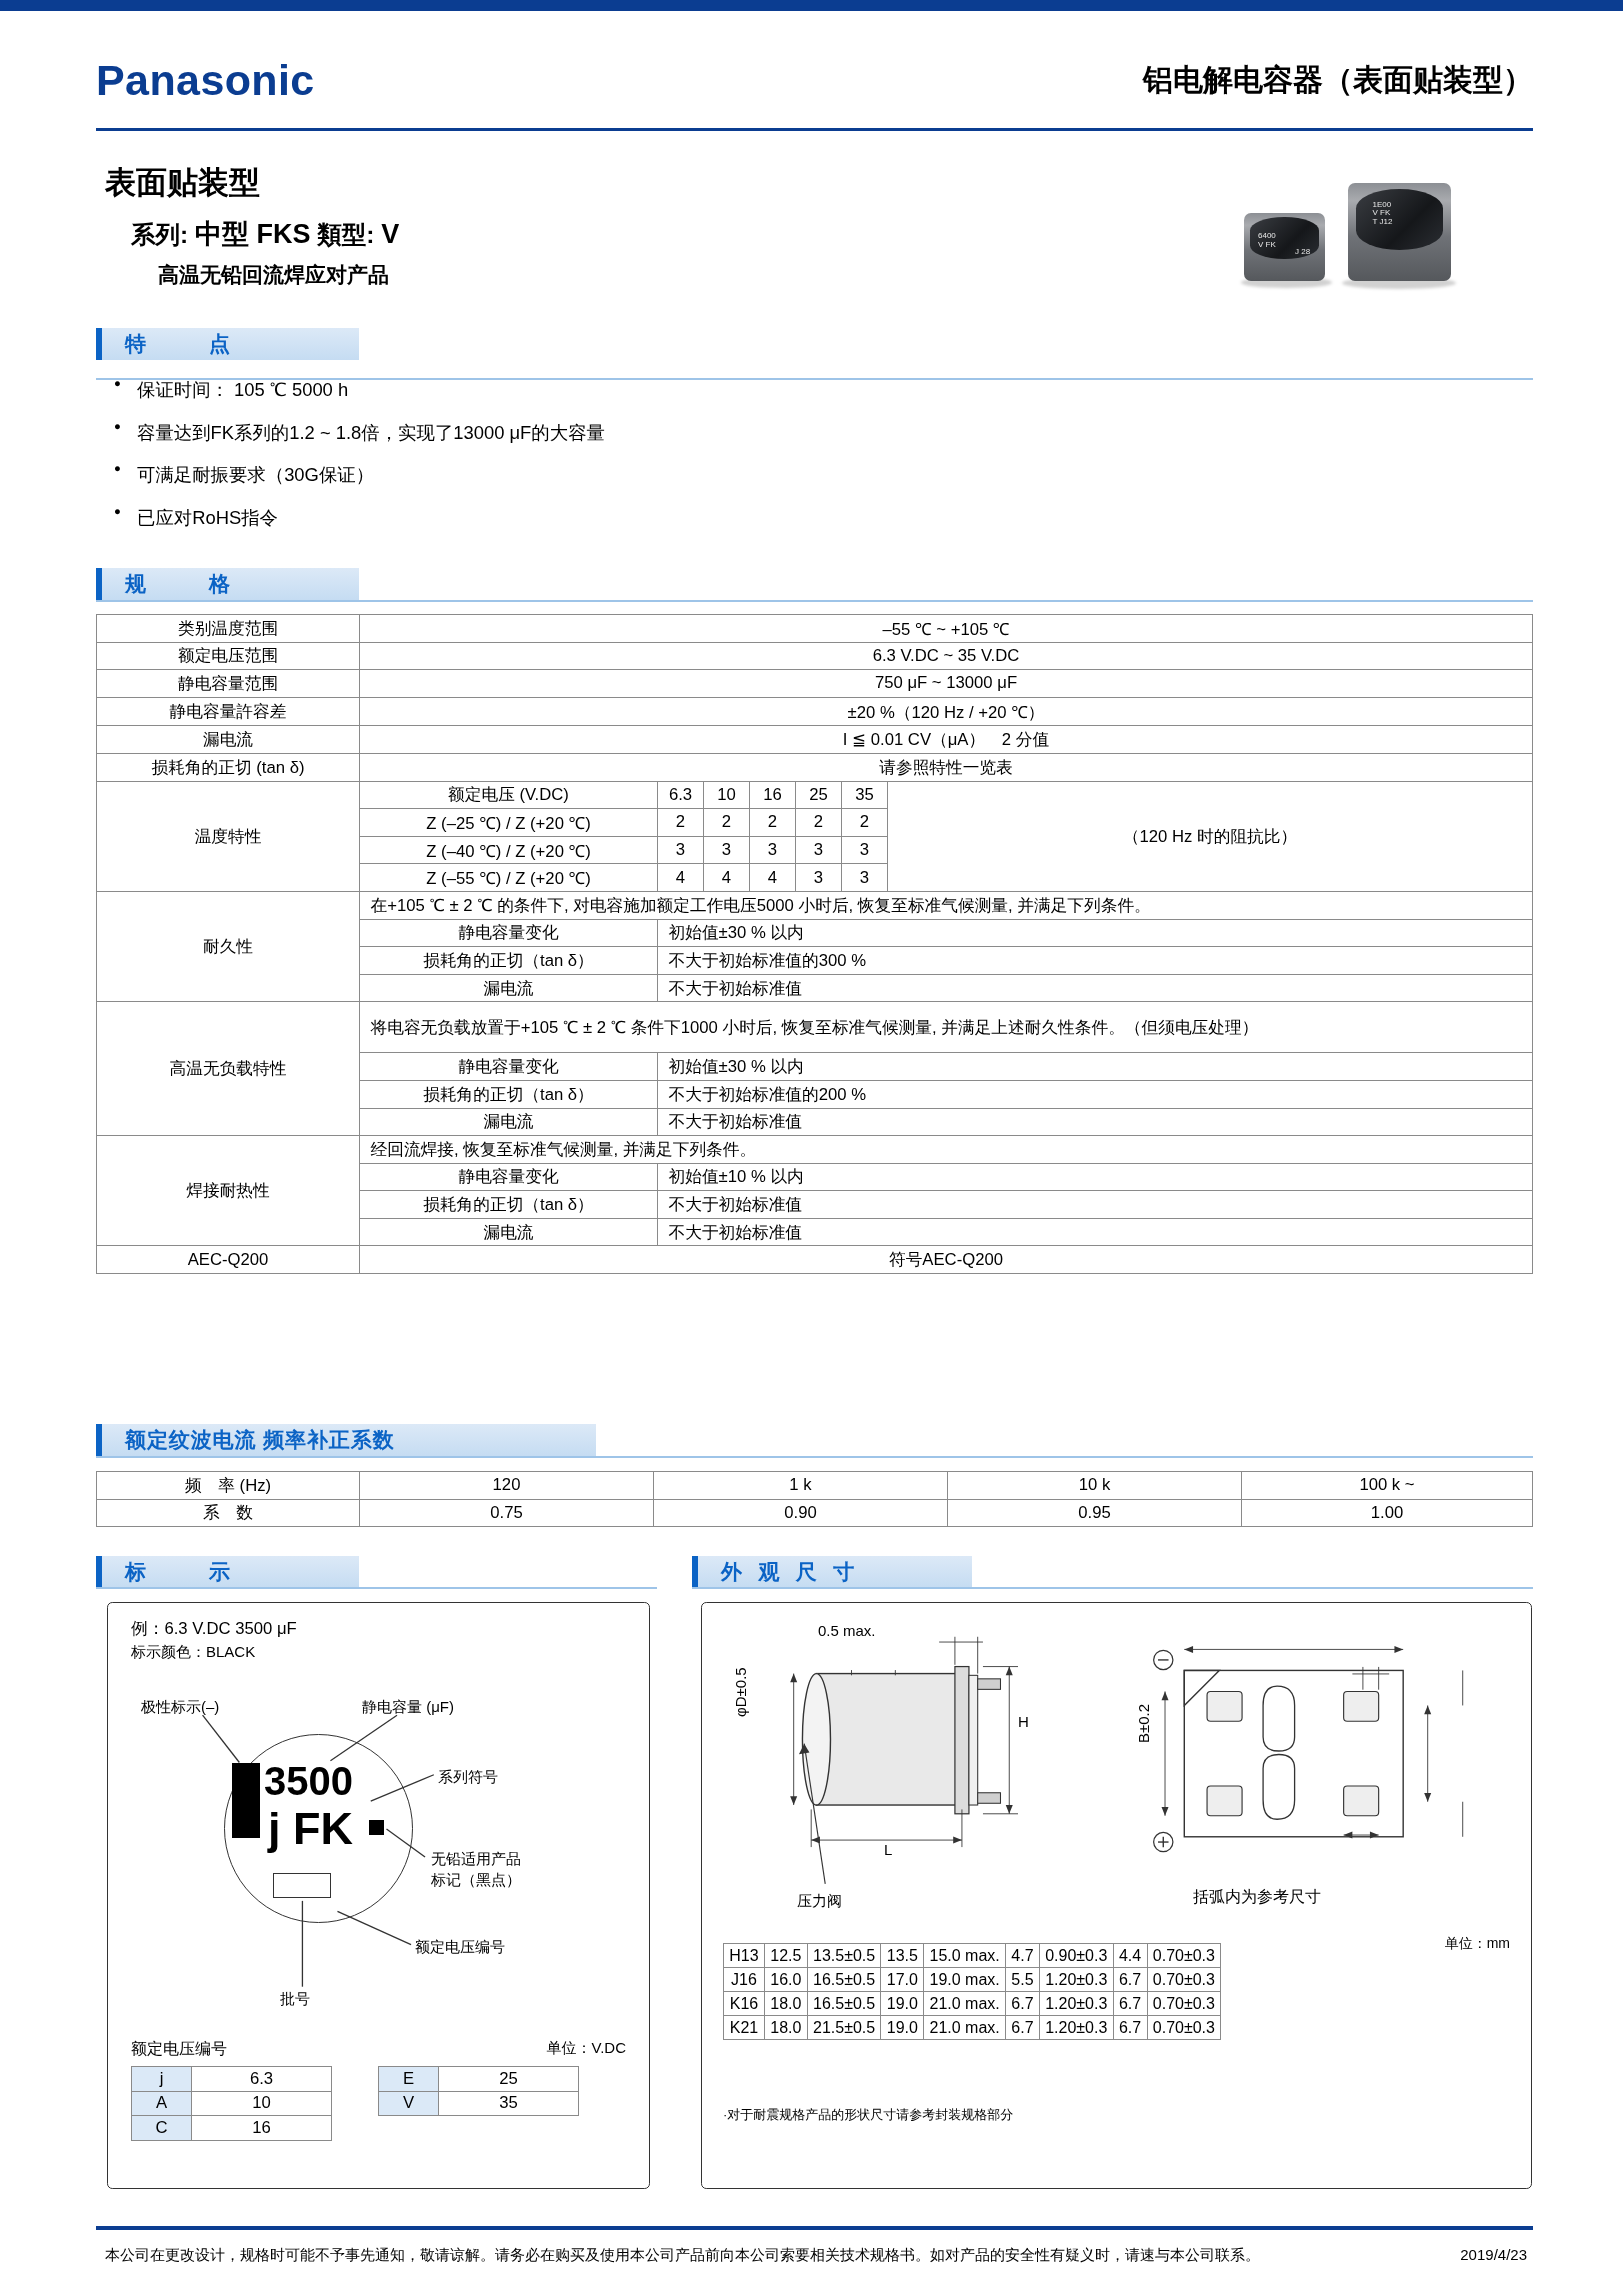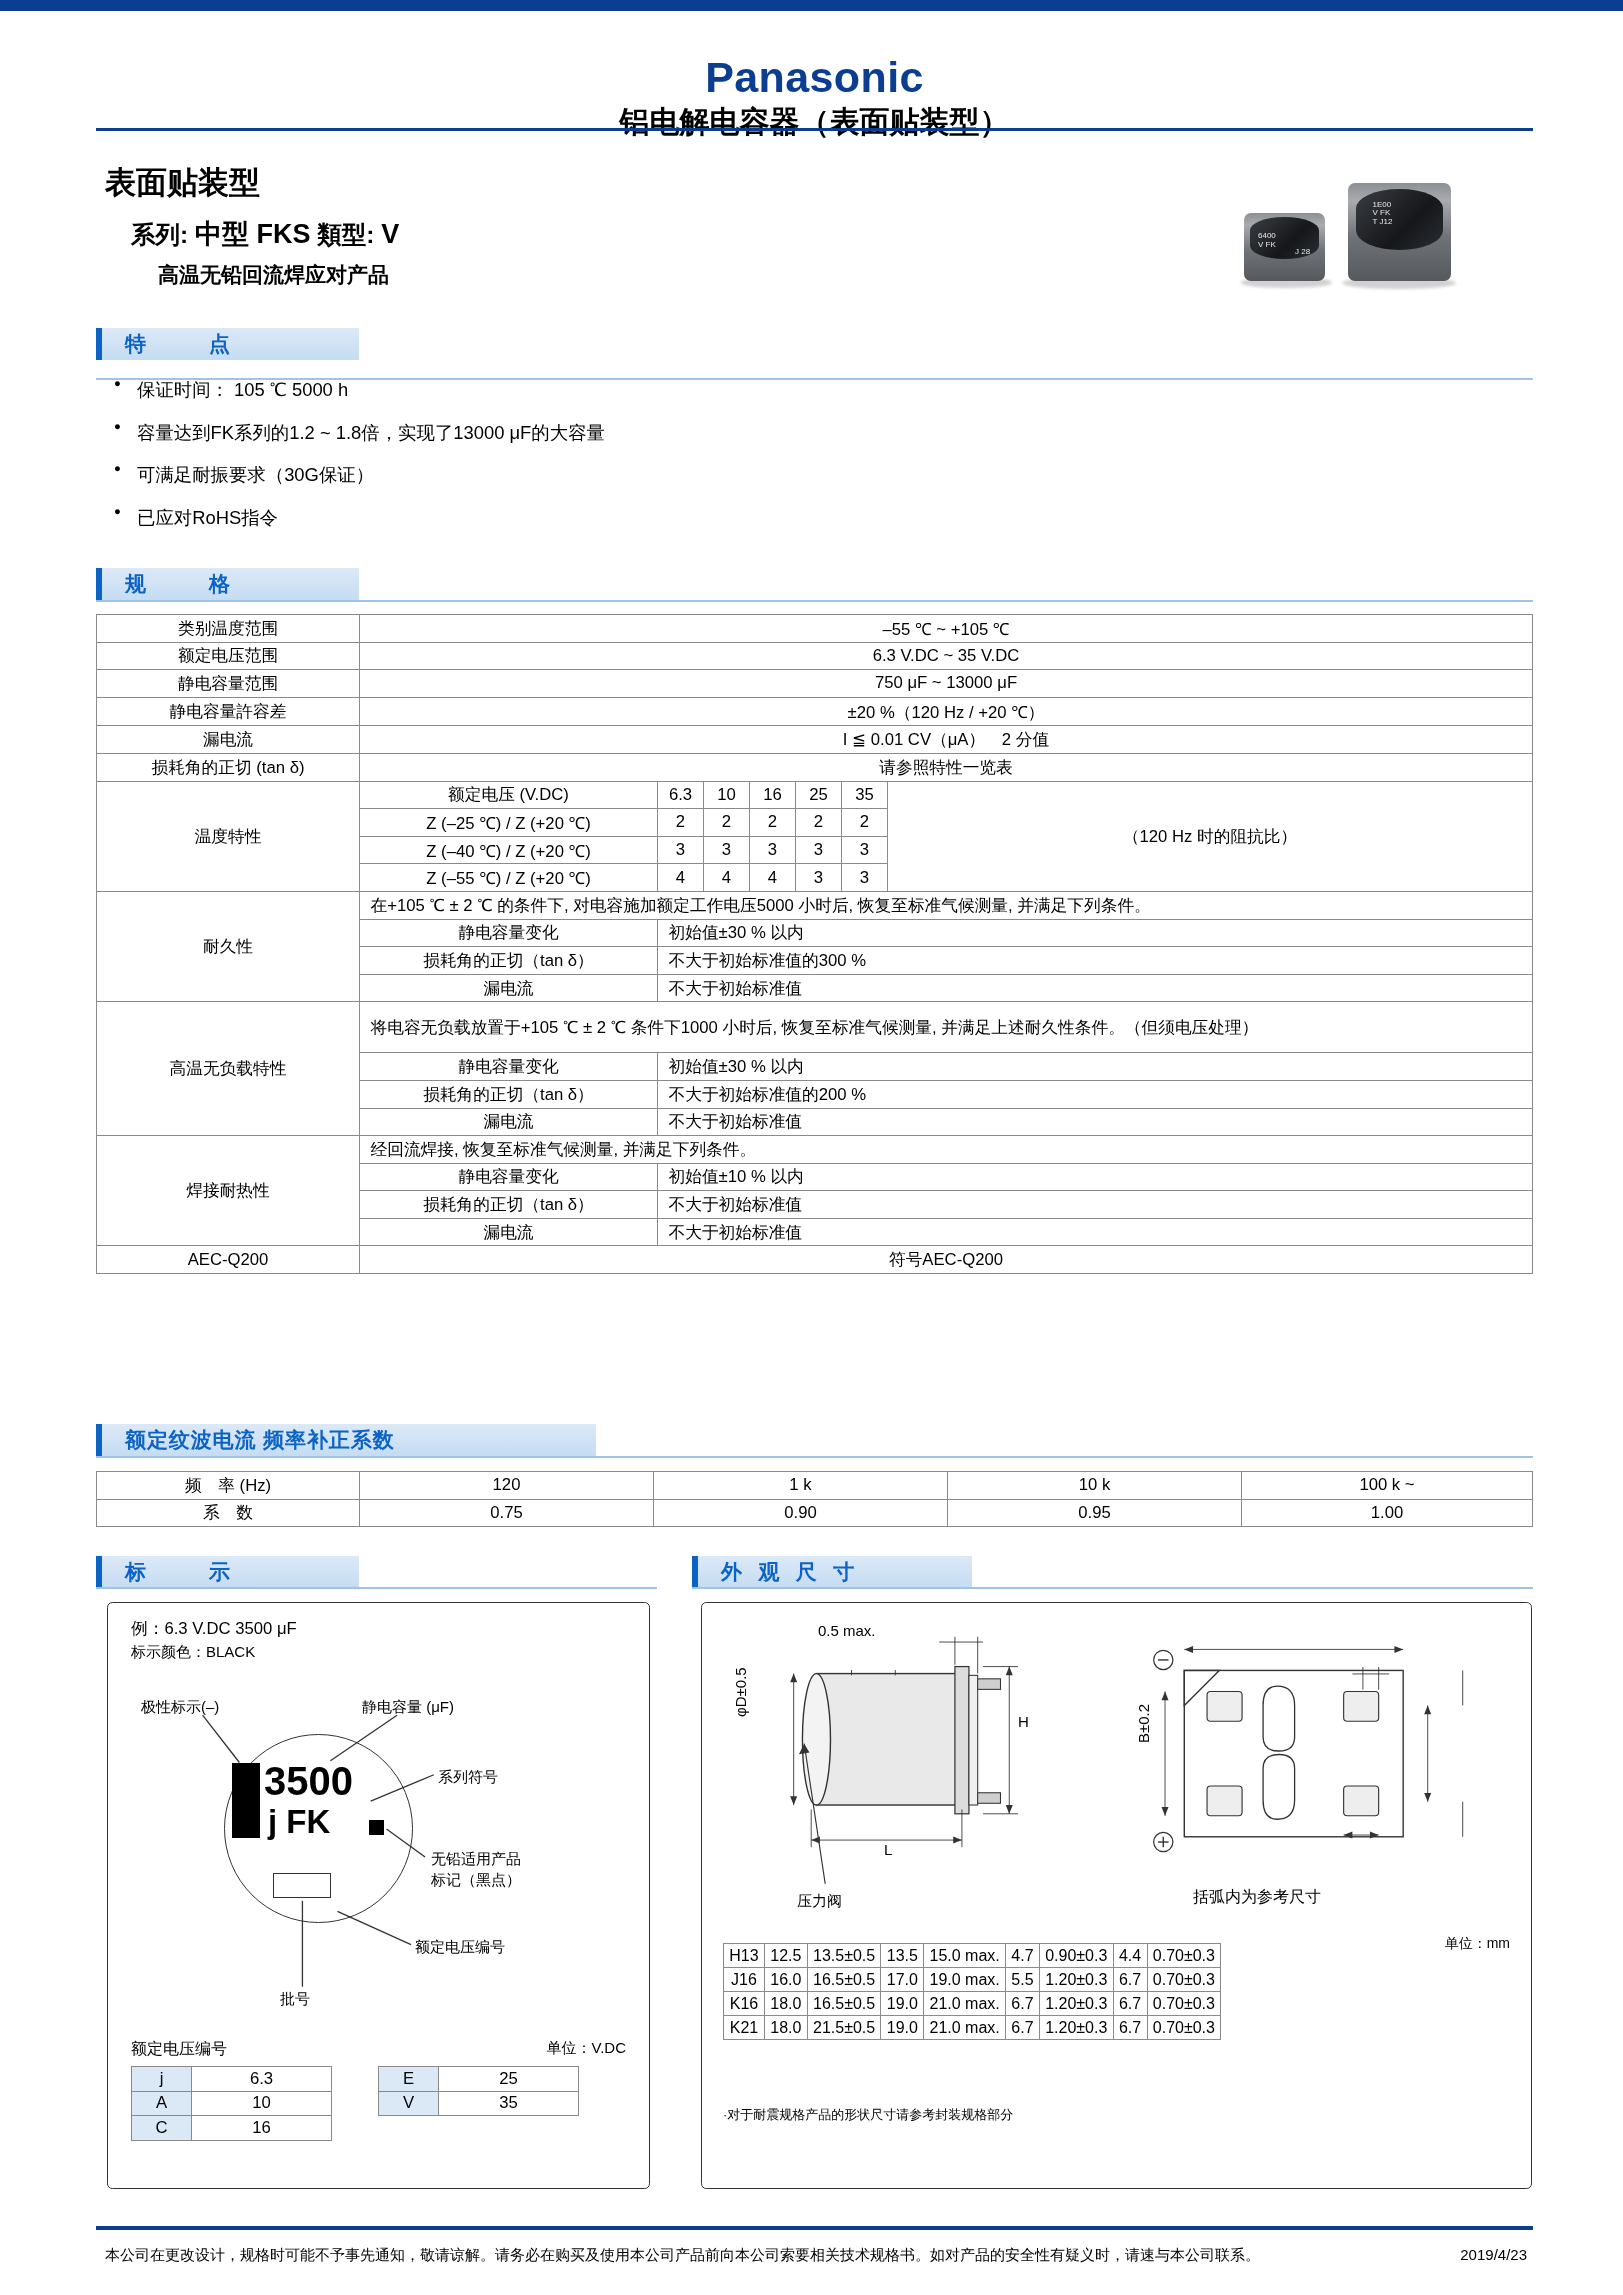--- a/index.html
+++ b/index.html
@@ -9,21 +9,21 @@
     font-family:"Liberation Sans", sans-serif;
     background:#ffffff;
     color:#000000;
     font-size:16.7px;
     -webkit-font-smoothing:antialiased;
   }
   .page { position:relative; width:1623px; height:2295px; padding:0; }
 
   
   .topbar { position:absolute; left:0; top:0; width:1623px; height:11.4px; background:#0b3d91; }
-  .header { position:absolute; left:96px; top:53px; width:1437px; height:54px; display:flex; align-items:center; justify-content:space-between;flex-direction:column; }
+  .header { position:absolute; left:96px; top:53px; width:1437px; height:54px; display:flex; align-items:center; justify-content:space-between; }
   .logo { font-family:"Liberation Sans", sans-serif; font-weight:bold; font-size:43px; color:#0b3d91; letter-spacing:0.4px; }
   .header-title { font-size:30px; font-weight:bold; color:#000; }
   .hr-blue { position:absolute; left:96px; width:1437px; height:2.6px; background:#0b3d91; }
 
   
   .title-block { position:absolute; left:105px; top:162px; }
   .t1 { font-size:31px; font-weight:bold; }
   .t2 { font-size:24.5px; font-weight:bold; margin-top:12.3px; padding-left:26px; }
   .t2 .big { font-size:27px; }
   .t3 { font-size:21px; font-weight:bold; margin-top:8.8px; padding-left:53px; }
@@ -298,21 +298,21 @@
     <div style="position:absolute; left:254px; top:95px; font-size:15px;">静电容量 (μF)</div>
     <div style="position:absolute; left:330px; top:165px; font-size:15px;">系列符号</div>
     <div style="position:absolute; left:323px; top:245px; font-size:15px; white-space:pre-line; line-height:21px;">无铅适用产品
 标记（黑点）</div>
     <div style="position:absolute; left:307px; top:335px; font-size:15px;">额定电压编号</div>
     <div style="position:absolute; left:172px; top:387px; font-size:15px;">批号</div>
 
     <div class="circle-mark" style="left:116px; top:131px;"></div>
     <div class="blackbar" style="left:124px; top:160px; width:28px; height:75px;"></div>
     <div style="position:absolute; left:156px; top:156px; font-size:40px; font-weight:bold;">3500</div>
-    <div style="position:absolute; left:160px; top:200px; font-size:33px; font-weight:bold;">j FK</div>
+    <div style="position:absolute; left:160px; top:200px; font-size:45px; font-weight:bold;">j FK</div>
     <div class="blackbar" style="left:261px; top:217px; width:15px; height:15px;"></div>
     <div style="position:absolute; left:165px; top:270px; width:58px; height:24.5px; border:1.8px solid #333;"></div>
 
     <svg style="position:absolute; left:0; top:0;" width="543" height="587" viewBox="0 0 620 670">
       <path d="M108,128 L150,182" stroke="#333" stroke-width="1.5" fill="none"></path>
       <path d="M330,128 L254,180" stroke="#333" stroke-width="1.5" fill="none"></path>
       <path d="M372,196 L300,226" stroke="#333" stroke-width="1.5" fill="none"></path>
       <path d="M362,290 L318,258" stroke="#333" stroke-width="1.5" fill="none"></path>
       <path d="M346,390 L262,352" stroke="#333" stroke-width="1.5" fill="none"></path>
       <path d="M222,438 L222,340" stroke="#333" stroke-width="1.5" fill="none"></path>

